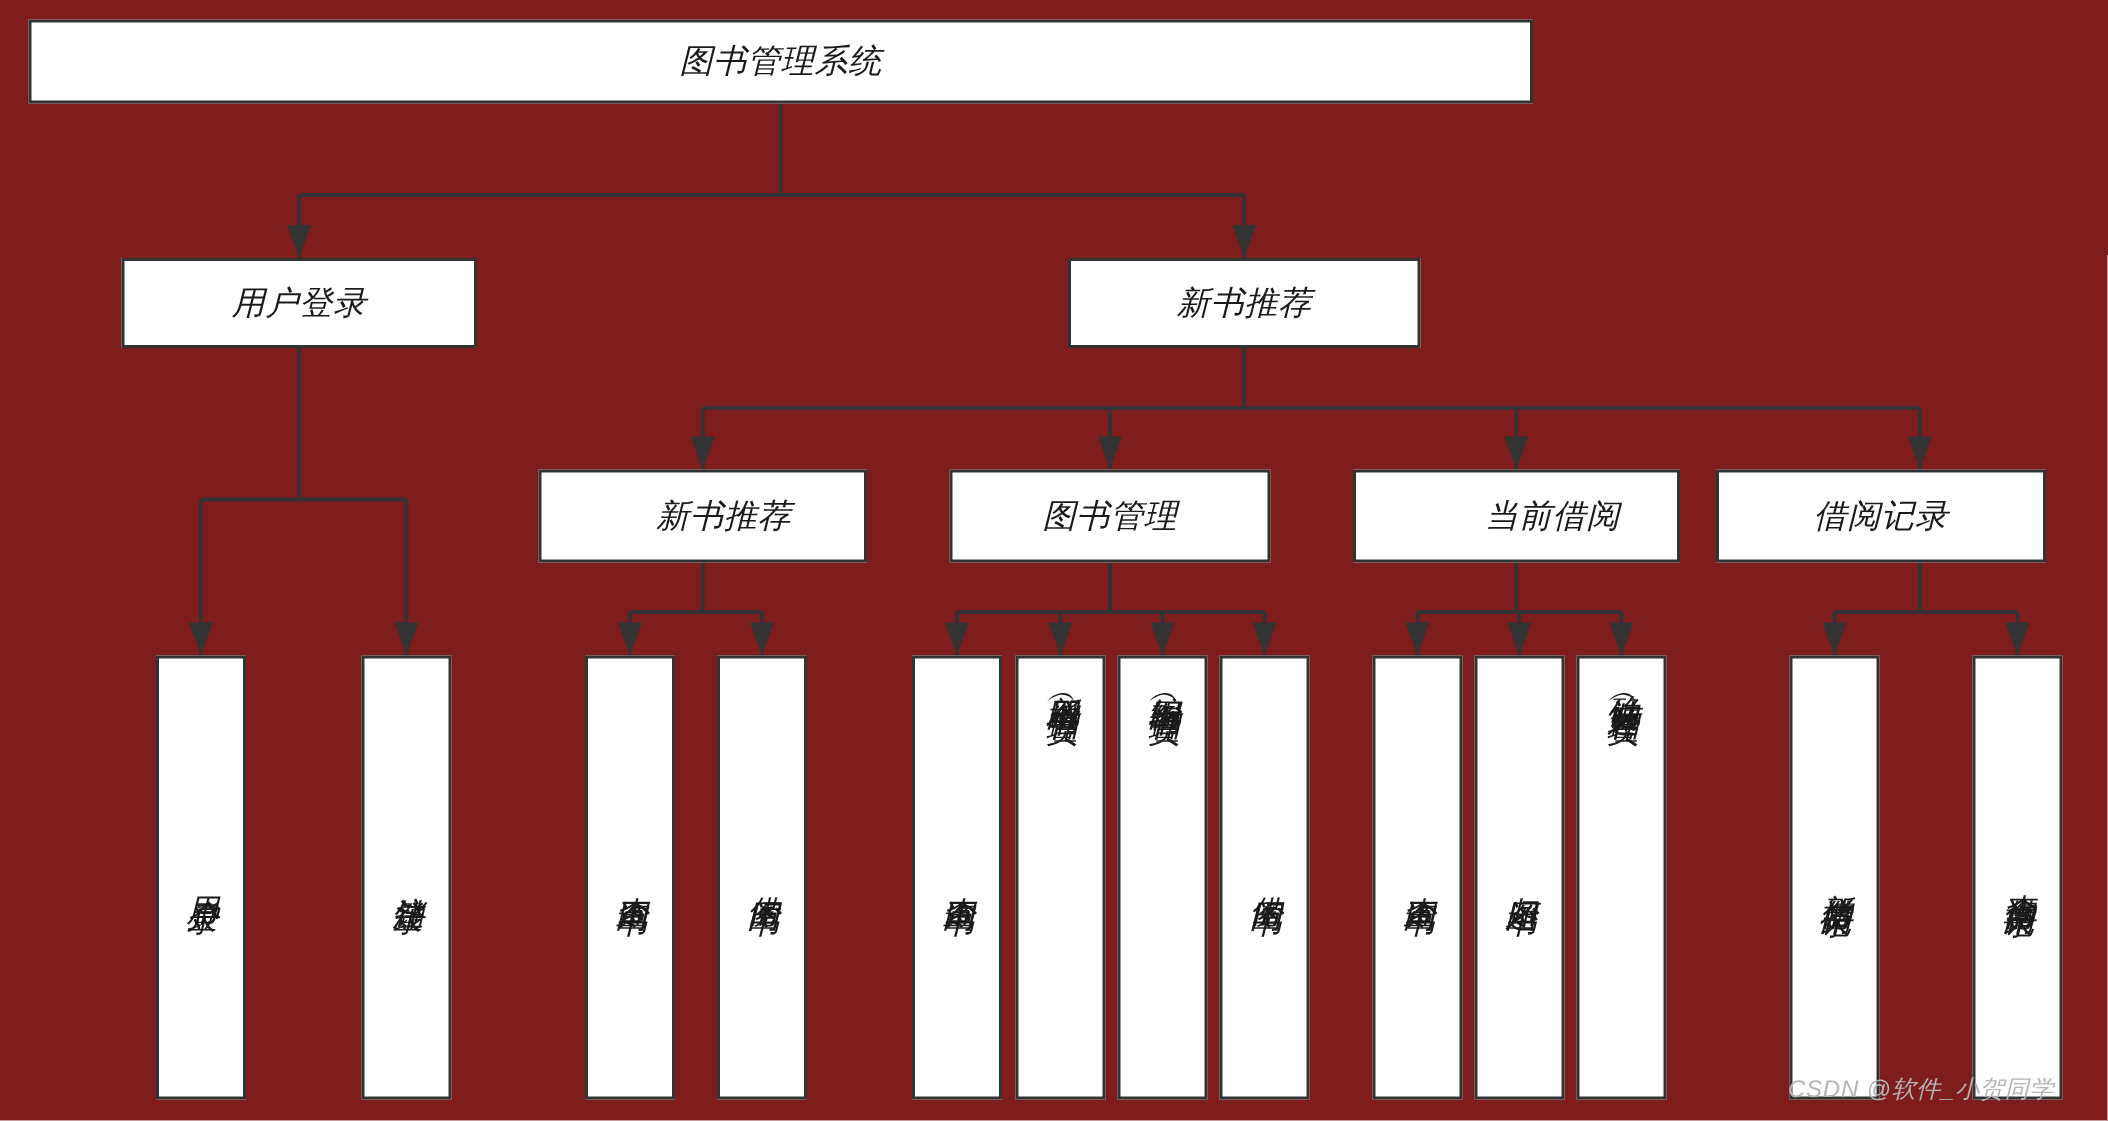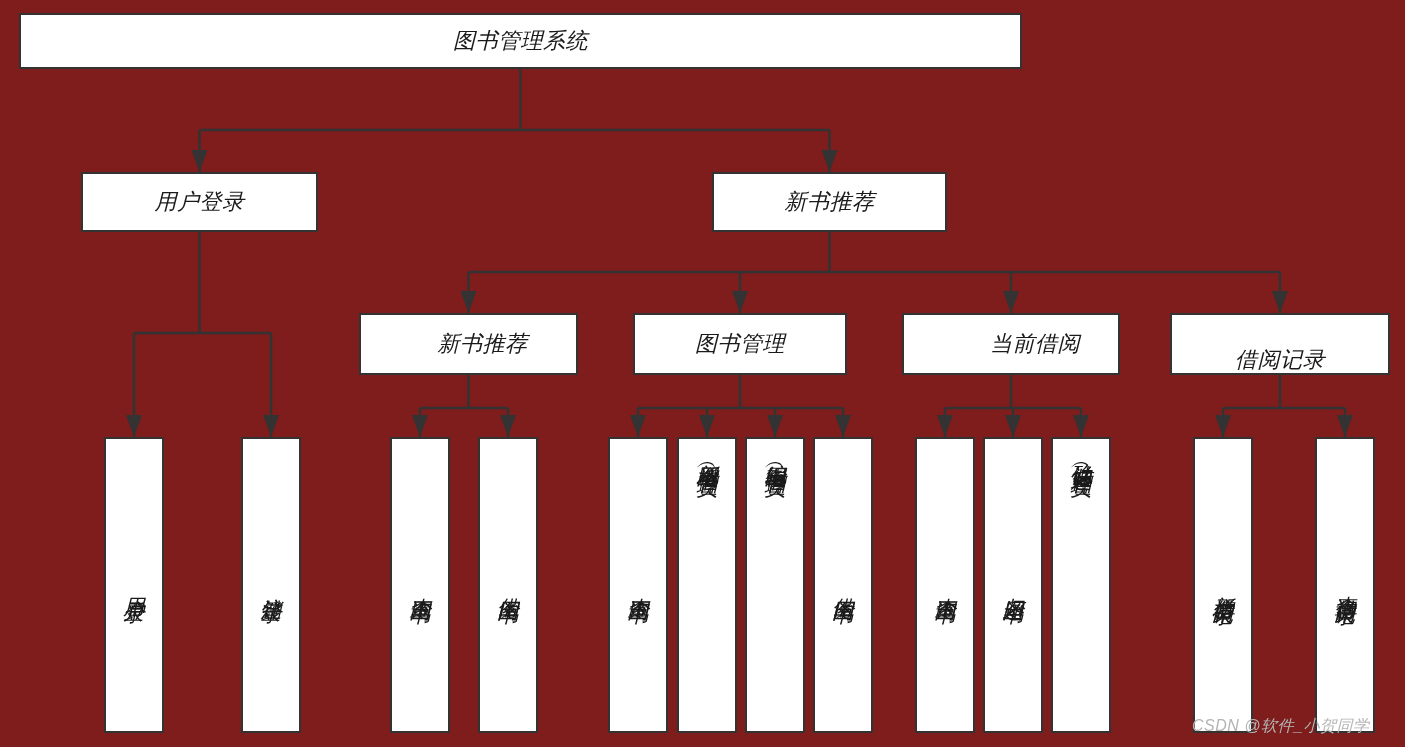--- a/index.html
+++ b/index.html
@@ -139,21 +139,21 @@
       </div>
       <div class="node-box horizontal" style="left: 359px; top: 313px; width: 219px; height: 62px; border-color: rgb(51, 51, 51); background: rgb(255, 255, 255);">
         <span class="node-label" style="color: rgb(26, 26, 26); margin-left: 28px;">新书推荐</span>
       </div>
       <div class="node-box horizontal" style="left: 633px; top: 313px; width: 214px; height: 62px; border-color: rgb(51, 51, 51); background: rgb(255, 255, 255);">
         <span class="node-label" style="color: rgb(26, 26, 26);">图书管理</span>
       </div>
       <div class="node-box horizontal" style="left: 902px; top: 313px; width: 218px; height: 62px; border-color: rgb(51, 51, 51); background: rgb(255, 255, 255); padding-left: 48px;">
         <span class="node-label" style="color: rgb(26, 26, 26);">当前借阅</span>
       </div>
-      <div class="node-box horizontal" style="left: 1170px; top: 313px; width: 220px; height: 62px; border-color: rgb(51, 51, 51); background: rgb(255, 255, 255); align-items: flex-end;">
+      <div class="node-box horizontal" style="left: 1144px; top: 313px; width: 220px; height: 62px; border-color: rgb(51, 51, 51); background: rgb(255, 255, 255);">
         <span class="node-label" style="color: rgb(26, 26, 26);">借阅记录</span>
       </div>
       <div class="node-box vertical centered" style="left: 104px; top: 437px; width: 60px; height: 296px; border-color: rgb(51, 51, 51); background: rgb(255, 255, 255);">
         <span class="node-label" style="color: rgb(26, 26, 26);">用户登录</span>
       </div>
       <div class="node-box vertical centered" style="left: 241px; top: 437px; width: 60px; height: 296px; border-color: rgb(51, 51, 51); background: rgb(255, 255, 255);">
         <span class="node-label" style="color: rgb(26, 26, 26);">注销登录</span>
       </div>
       <div class="node-box vertical centered" style="left: 390px; top: 437px; width: 60px; height: 296px; border-color: rgb(51, 51, 51); background: rgb(255, 255, 255);">
         <span class="node-label" style="color: rgb(26, 26, 26);">查询图书</span>

